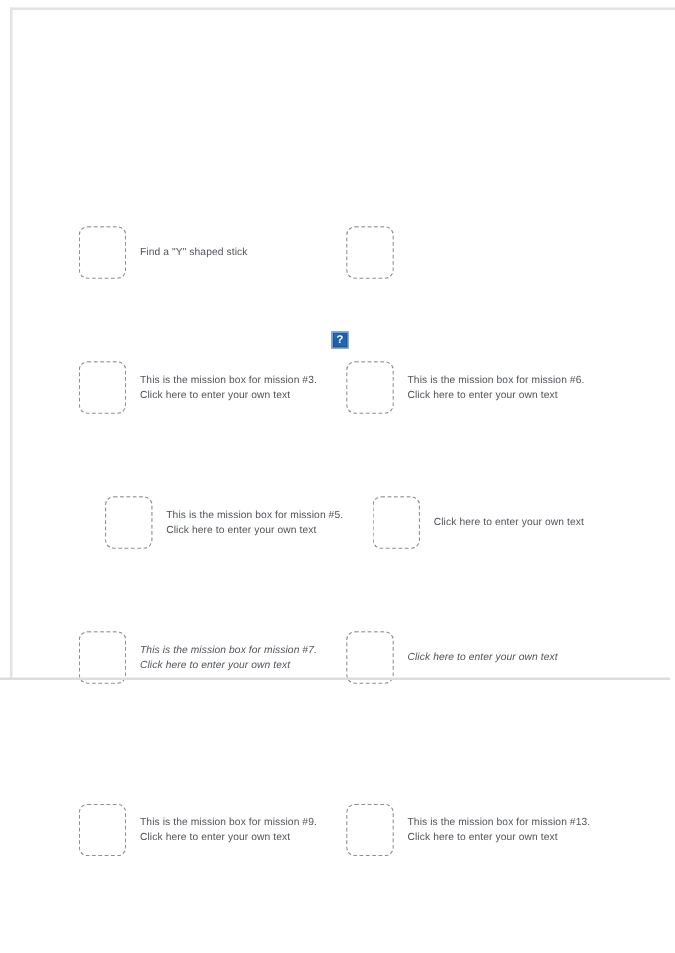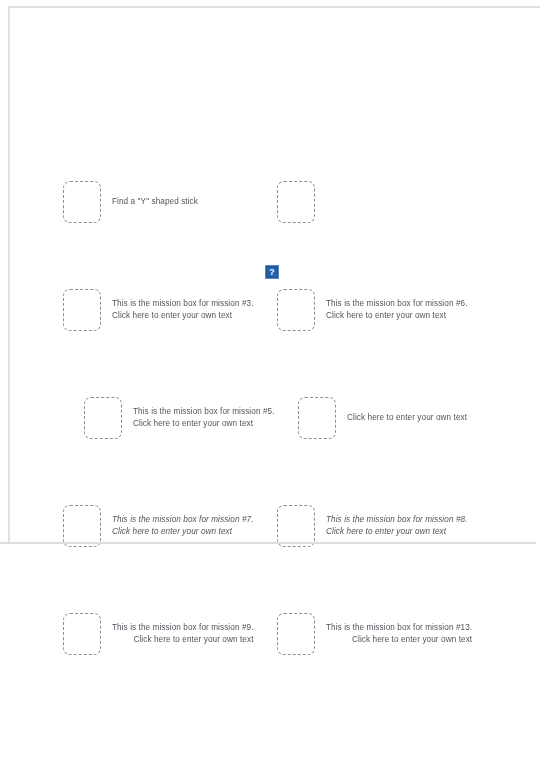--- a/index.html
+++ b/index.html
@@ -182,26 +182,25 @@
         <div class="mission-cell col-left">
           <div class="placeholder-box"></div>
           <div class="mission-text">
             <span class="line">This is the mission box for mission #7.</span>
             <span class="line">Click here to enter your own text</span>
           </div>
         </div>
         <div class="mission-cell col-right">
           <div class="placeholder-box"></div>
           <div class="mission-text">
-            <span class="line">This is the mission box for mission #8.</span>
-            <span class="line">Click here to enter your own text</span>
-          </div>
-        </div>
-      </div>
-      <div class="mission-row" style="top: 610px; text-align: right;">
+            <span class="line">Click here to enter your own text</span>
+          </div>
+        </div>
+      </div>
+      <div class="mission-row" style="top: 640px;">
         <div class="mission-cell col-left">
           <div class="placeholder-box"></div>
           <div class="mission-text">
             <span class="line">This is the mission box for mission #9.</span>
             <span class="line">Click here to enter your own text</span>
           </div>
         </div>
         <div class="mission-cell col-right">
           <div class="placeholder-box"></div>
           <div class="mission-text">

